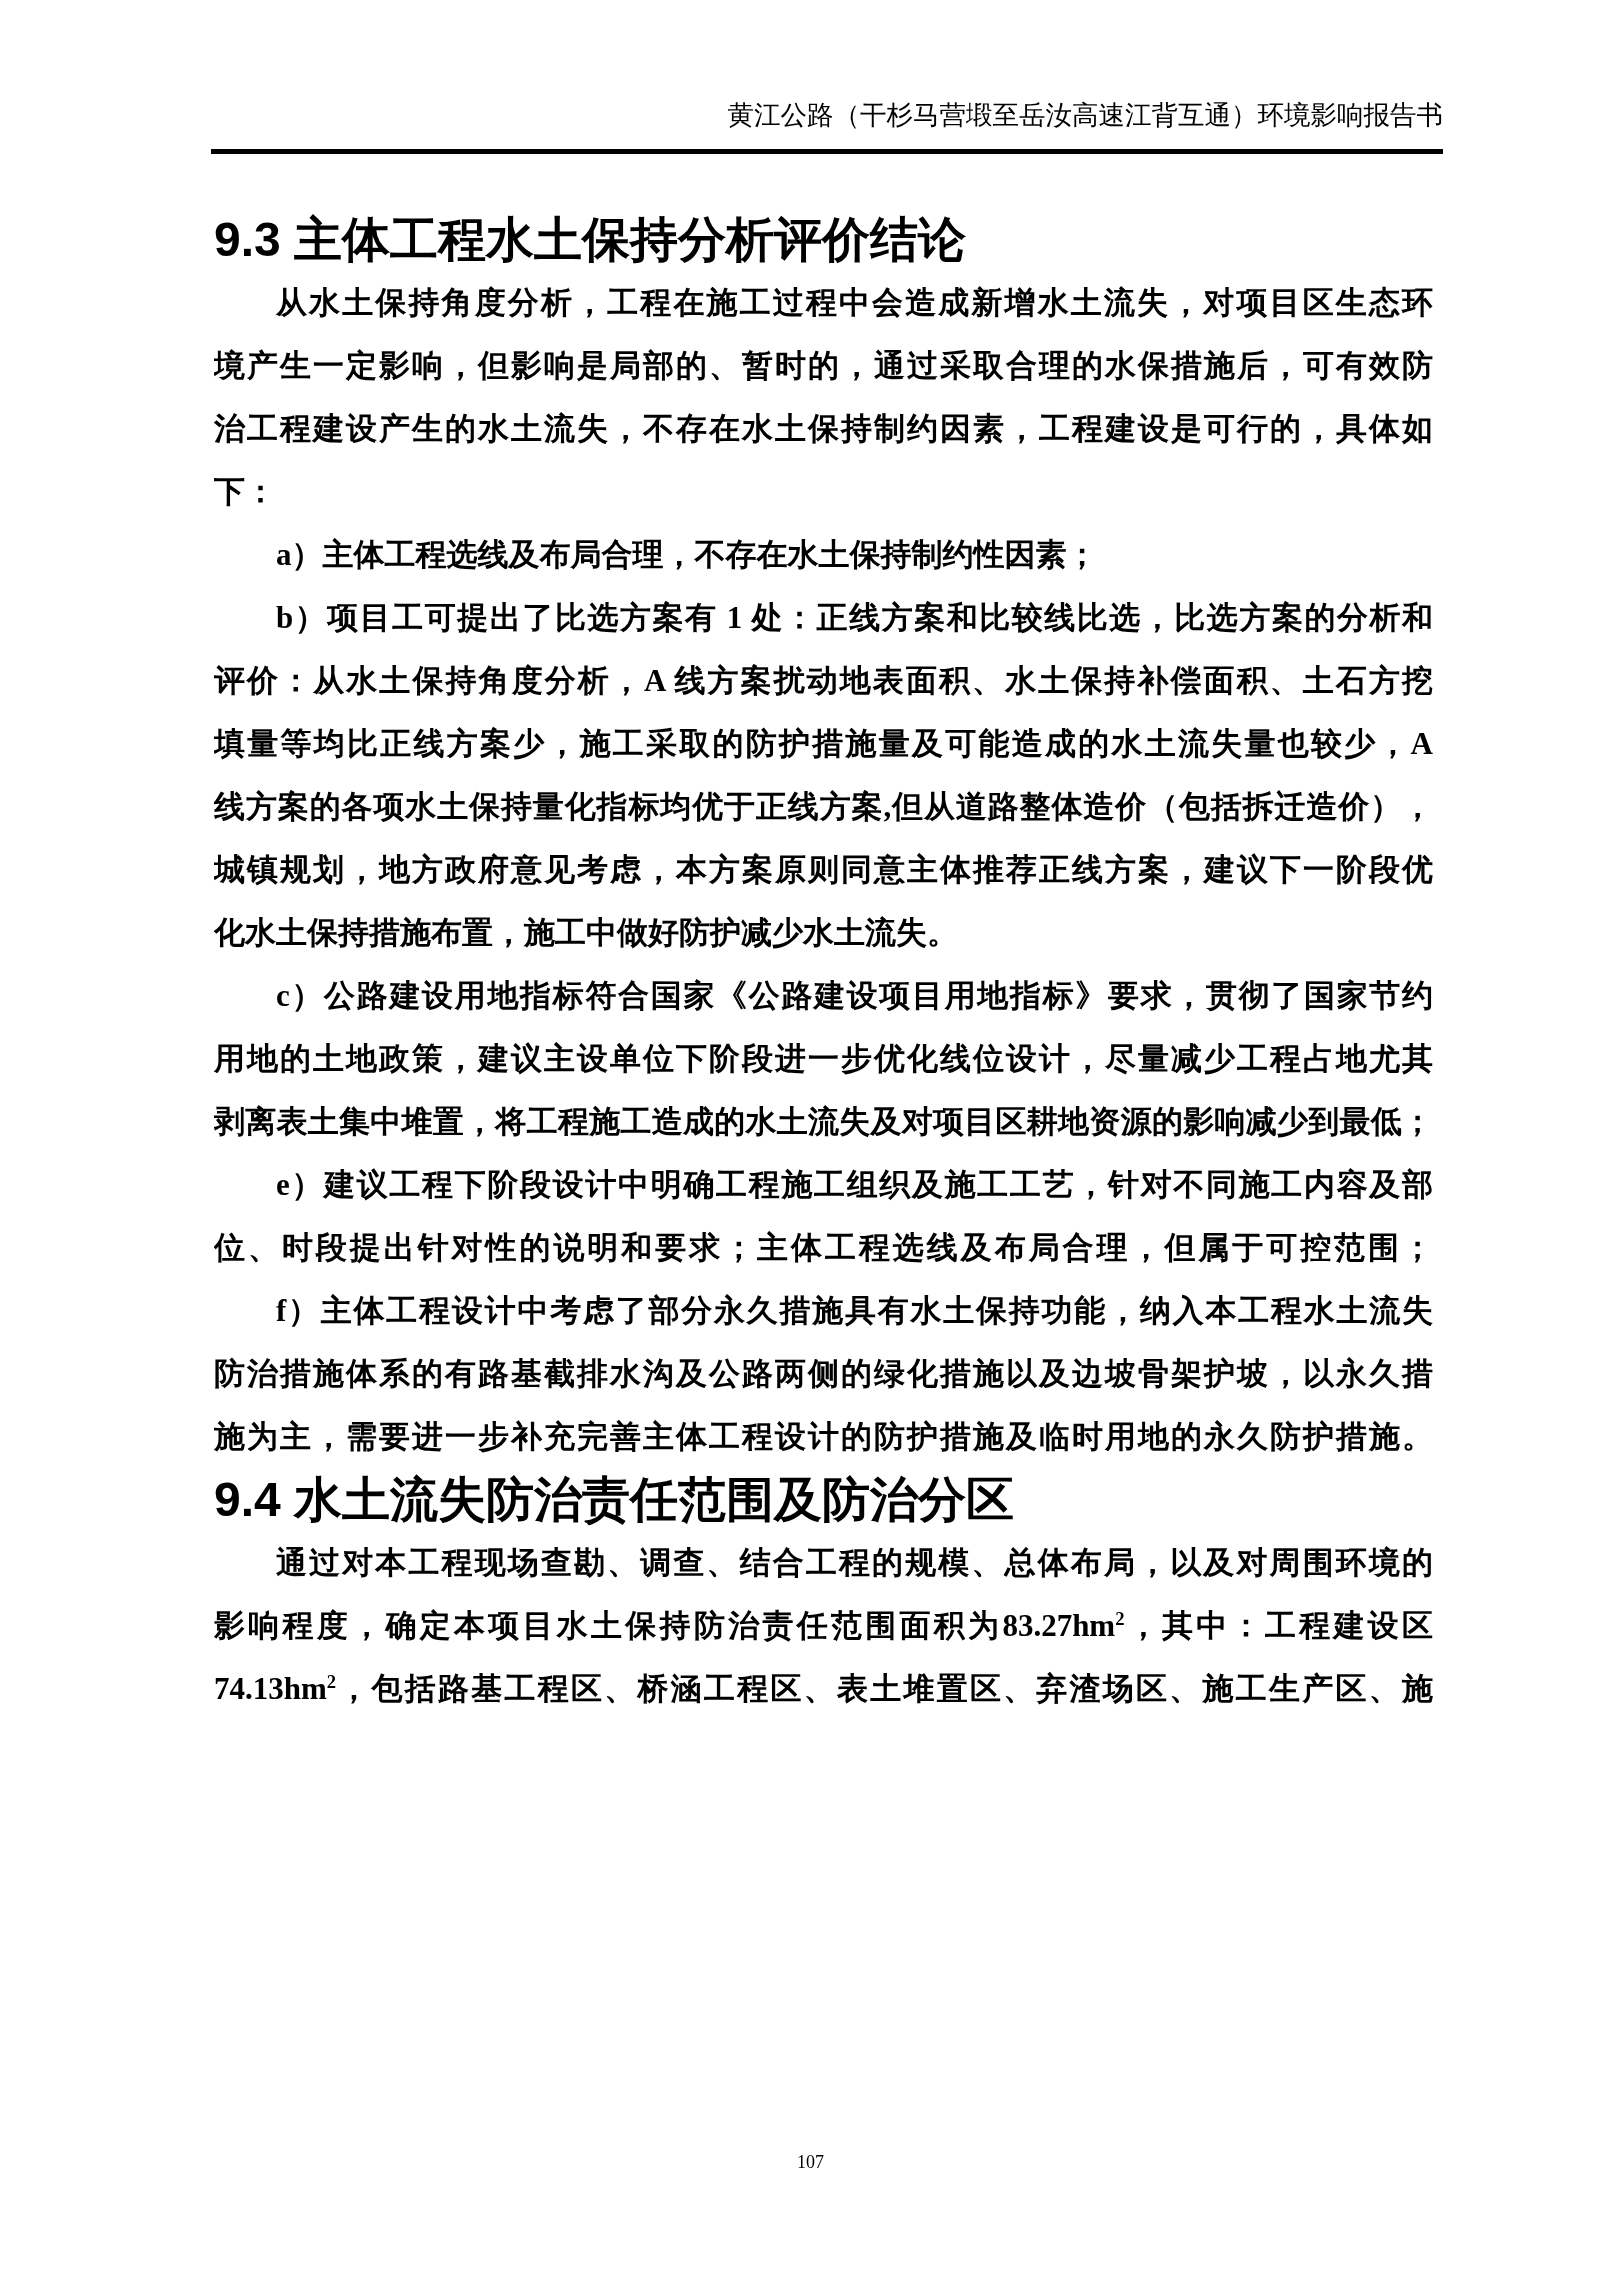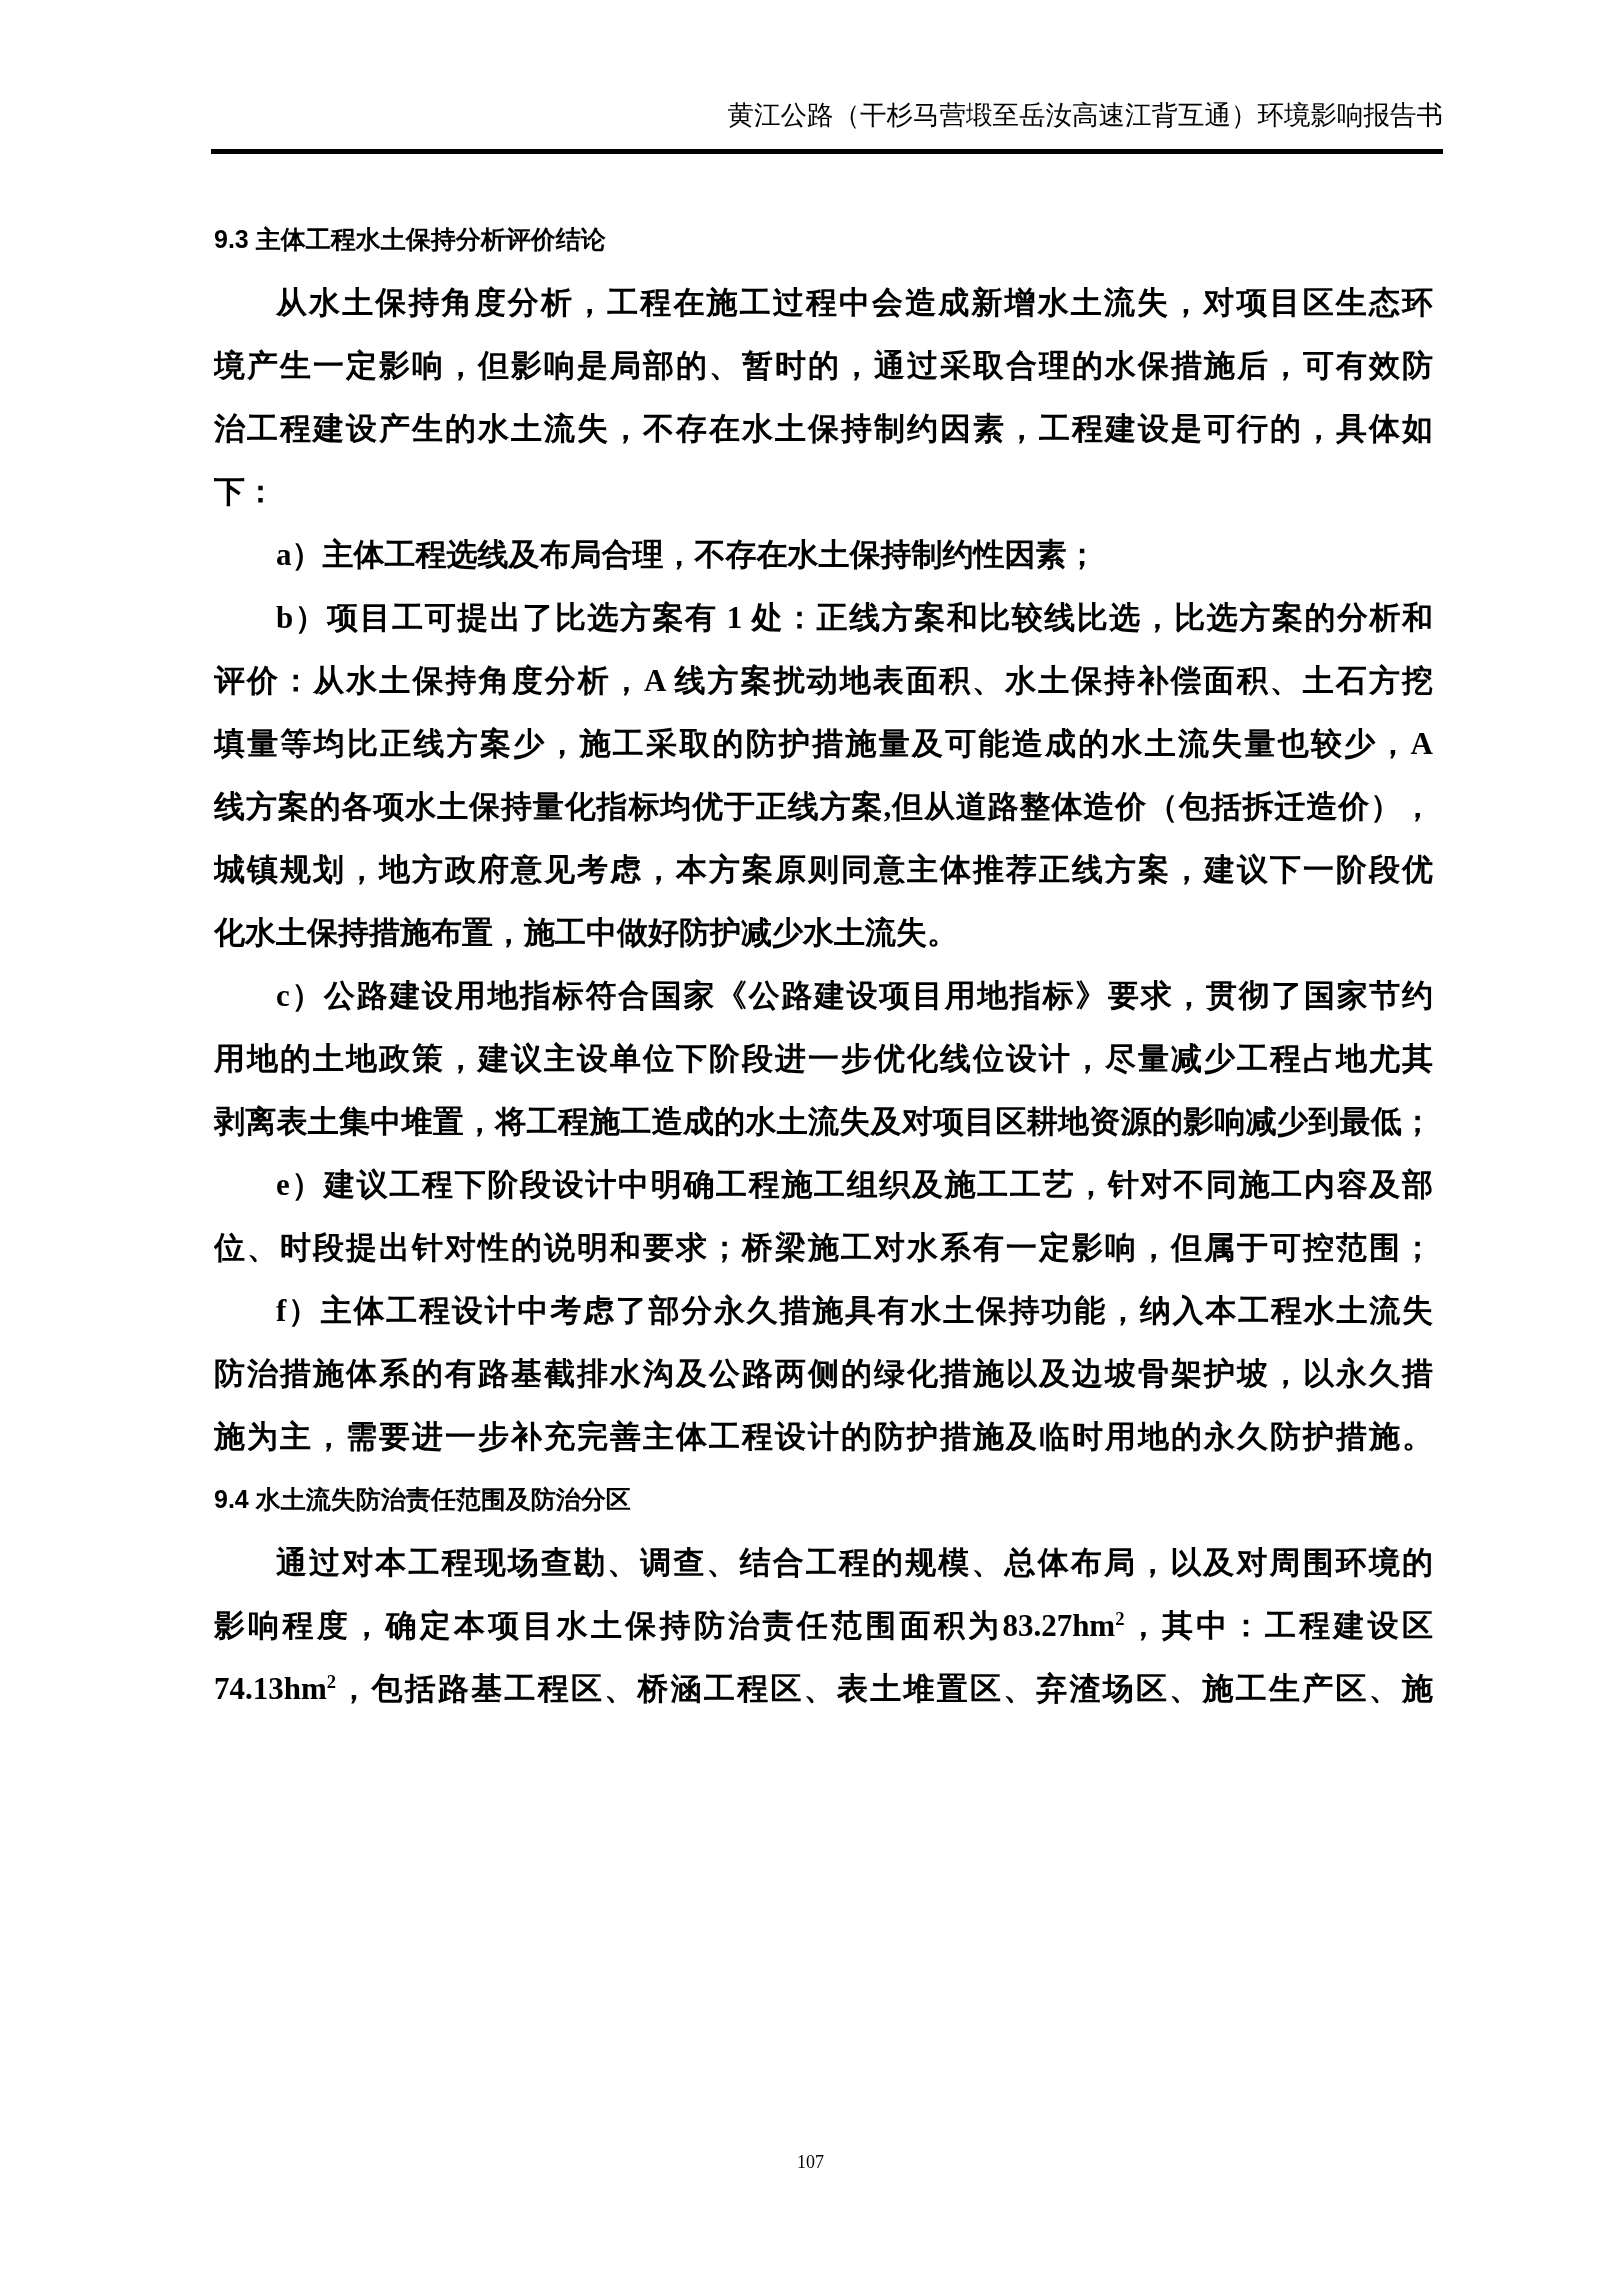--- a/index.html
+++ b/index.html
@@ -32,21 +32,21 @@
   }
   .doc {
     position: absolute;
     left: 214px;
     top: 208px;
     width: 1219px;
   }
   .heading-row {
     font-family: "Liberation Sans", "DejaVu Sans", sans-serif;
     font-weight: bold;
-    font-size: 25px;
+    font-size: 48px;
     line-height: 63px;
     height: 63px;
     white-space: nowrap;
   }
   .paragraph { margin: 0; }
   .line {
     font-size: 31px;
     line-height: 63px;
     height: 63px;
     overflow: hidden;
@@ -100,21 +100,21 @@
         <div class="line fill">城镇规划，地方政府意见考虑，本方案原则同意主体推荐正线方案，建议下一阶段优</div>
         <div class="line last">化水土保持措施布置，施工中做好防护减少水土流失。</div>
       </div>
       <div class="paragraph">
         <div class="line fill indent">c）公路建设用地指标符合国家《公路建设项目用地指标》要求，贯彻了国家节约</div>
         <div class="line fill">用地的土地政策，建议主设单位下阶段进一步优化线位设计，尽量减少工程占地尤其</div>
         <div class="line fill">剥离表土集中堆置，将工程施工造成的水土流失及对项目区耕地资源的影响减少到最低；</div>
       </div>
       <div class="paragraph">
         <div class="line fill indent">e）建议工程下阶段设计中明确工程施工组织及施工工艺，针对不同施工内容及部</div>
-        <div class="line fill">位、时段提出针对性的说明和要求；桥梁施工对水系有一定影响，但属于可控范围；</div>
+        <div class="line fill">位、时段提出针对性的说明和要求；主体工程选线及布局合理，但属于可控范围；</div>
       </div>
       <div class="paragraph">
         <div class="line fill indent">f）主体工程设计中考虑了部分永久措施具有水土保持功能，纳入本工程水土流失</div>
         <div class="line fill">防治措施体系的有路基截排水沟及公路两侧的绿化措施以及边坡骨架护坡，以永久措</div>
         <div class="line fill">施为主，需要进一步补充完善主体工程设计的防护措施及临时用地的永久防护措施。</div>
       </div>
       <div class="heading-row">9.4 水土流失防治责任范围及防治分区</div>
       <div class="paragraph">
         <div class="line fill indent">通过对本工程现场查勘、调查、结合工程的规模、总体布局，以及对周围环境的</div>
         <div class="line fill">影响程度，确定本项目水土保持防治责任范围面积为83.27hm<sup>2</sup>，其中：工程建设区</div>

